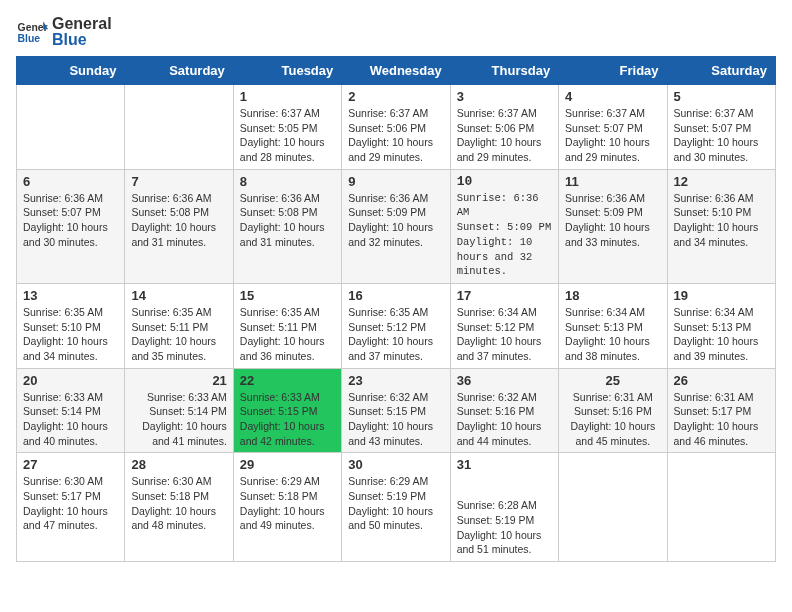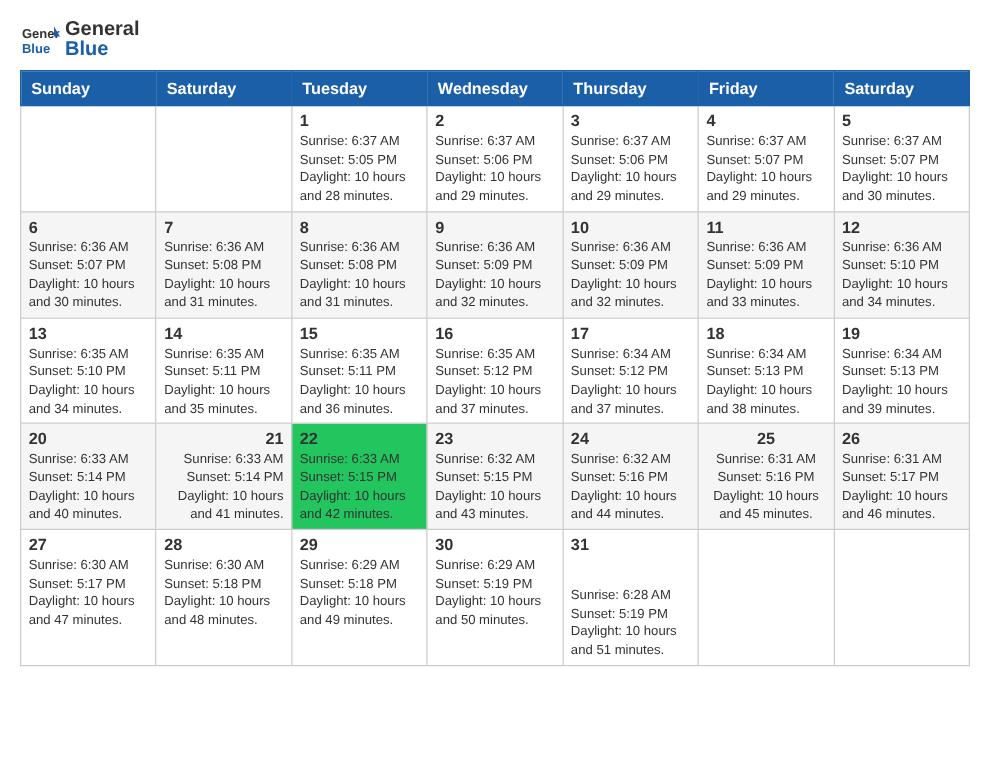--- a/index.html
+++ b/index.html
@@ -38,21 +38,21 @@
       color: #555;
     }
     .calendar {
       width: 100%;
       border-collapse: collapse;
       border: 1px solid #ccc;
     }
     .calendar th {
       background-color: #1a5fa8;
       color: #fff;
-      text-align: left;
+      text-align: right;
       padding: 6px 8px;
       font-size: 13px;
       border: 1px solid #1a5fa8;
     }
     .calendar td {
       vertical-align: top;
       padding: 4px 6px;
       border: 1px solid #ccc;
       width: 108px;
       min-height: 80px;
@@ -166,21 +166,21 @@
           <div class="day-info" style="white-space: pre-line;">Sunrise: 6:36 AM
 Sunset: 5:08 PM
 Daylight: 10 hours and 31 minutes.</div>
         </td>
         <td style="background-color: rgb(245, 245, 245);">
           <span class="day-number">9</span>
           <div class="day-info" style="white-space: pre-line;">Sunrise: 6:36 AM
 Sunset: 5:09 PM
 Daylight: 10 hours and 32 minutes.</div>
         </td>
-        <td style="background-color: rgb(245, 245, 245);">
+        <td style="background-color: rgb(245, 245, 245); font-family: Liberation Mono, monospace;">
           <span class="day-number">10</span>
           <div class="day-info" style="white-space: pre-line;">Sunrise: 6:36 AM
 Sunset: 5:09 PM
 Daylight: 10 hours and 32 minutes.</div>
         </td>
         <td style="background-color: rgb(245, 245, 245);">
           <span class="day-number">11</span>
           <div class="day-info" style="white-space: pre-line;">Sunrise: 6:36 AM
 Sunset: 5:09 PM
 Daylight: 10 hours and 33 minutes.</div>
@@ -255,21 +255,21 @@
 Sunset: 5:15 PM
 Daylight: 10 hours and 42 minutes.</div>
         </td>
         <td style="background-color: rgb(245, 245, 245); margin-left: 38px;">
           <span class="day-number">23</span>
           <div class="day-info" style="white-space: pre-line;">Sunrise: 6:32 AM
 Sunset: 5:15 PM
 Daylight: 10 hours and 43 minutes.</div>
         </td>
         <td style="background-color: rgb(245, 245, 245);">
-          <span class="day-number">24</span>
+          <span class="day-number">36</span>
           <div class="day-info" style="white-space: pre-line;">Sunrise: 6:32 AM
 Sunset: 5:16 PM
 Daylight: 10 hours and 44 minutes.</div>
         </td>
         <td style="background-color: rgb(245, 245, 245); text-align: center;">
           <span class="day-number">25</span>
           <div class="day-info" style="white-space: pre-line;">Sunrise: 6:31 AM
 Sunset: 5:16 PM
 Daylight: 10 hours and 45 minutes.</div>
         </td>

